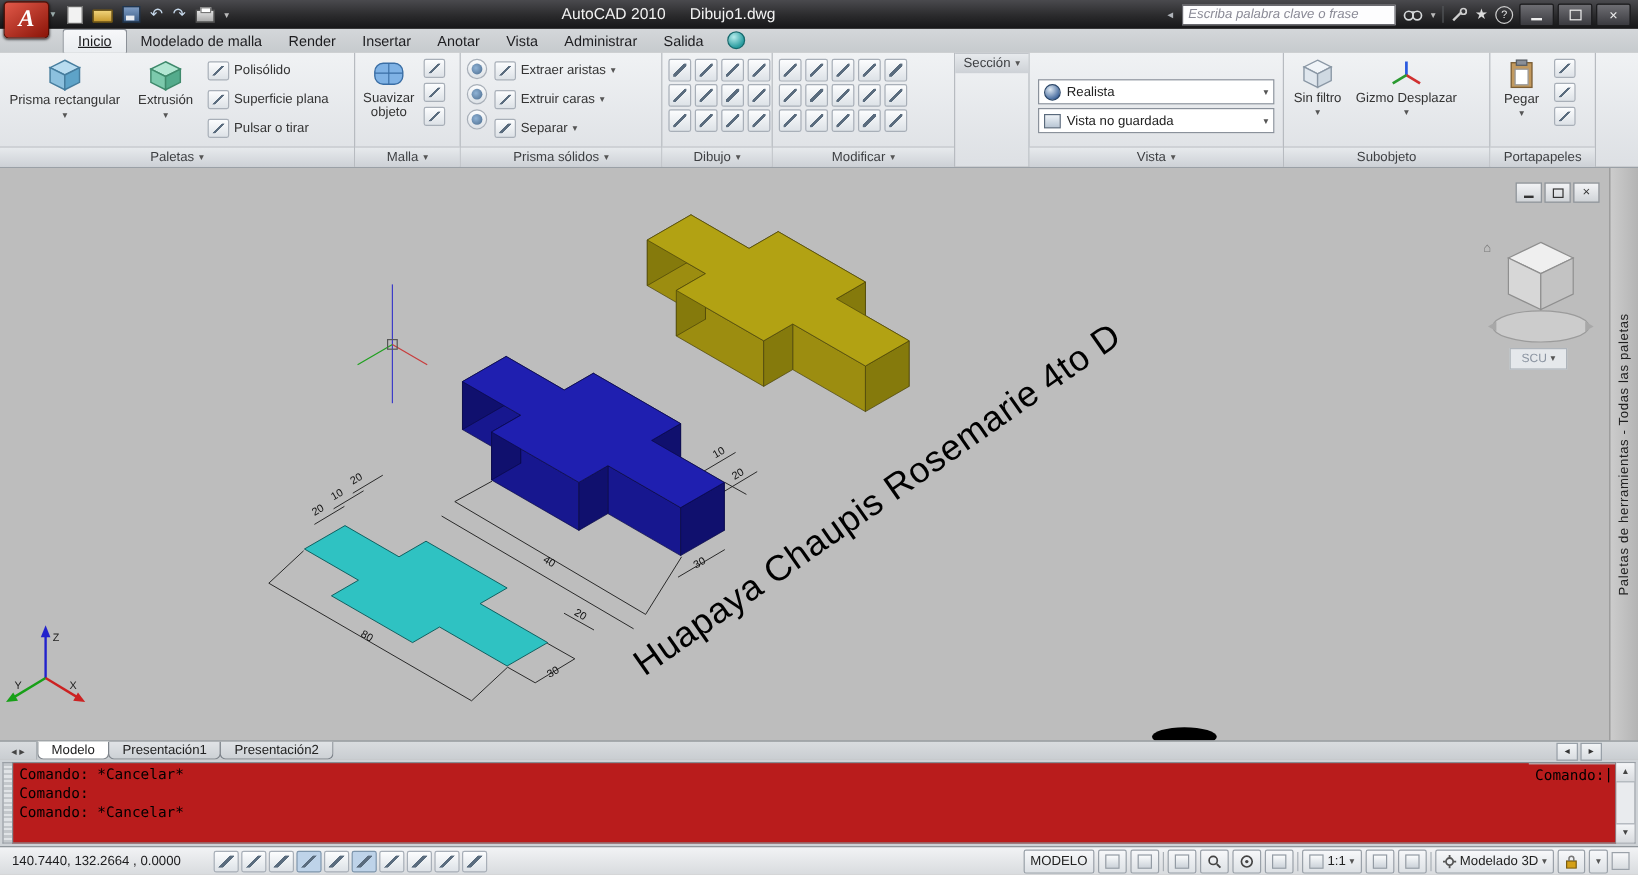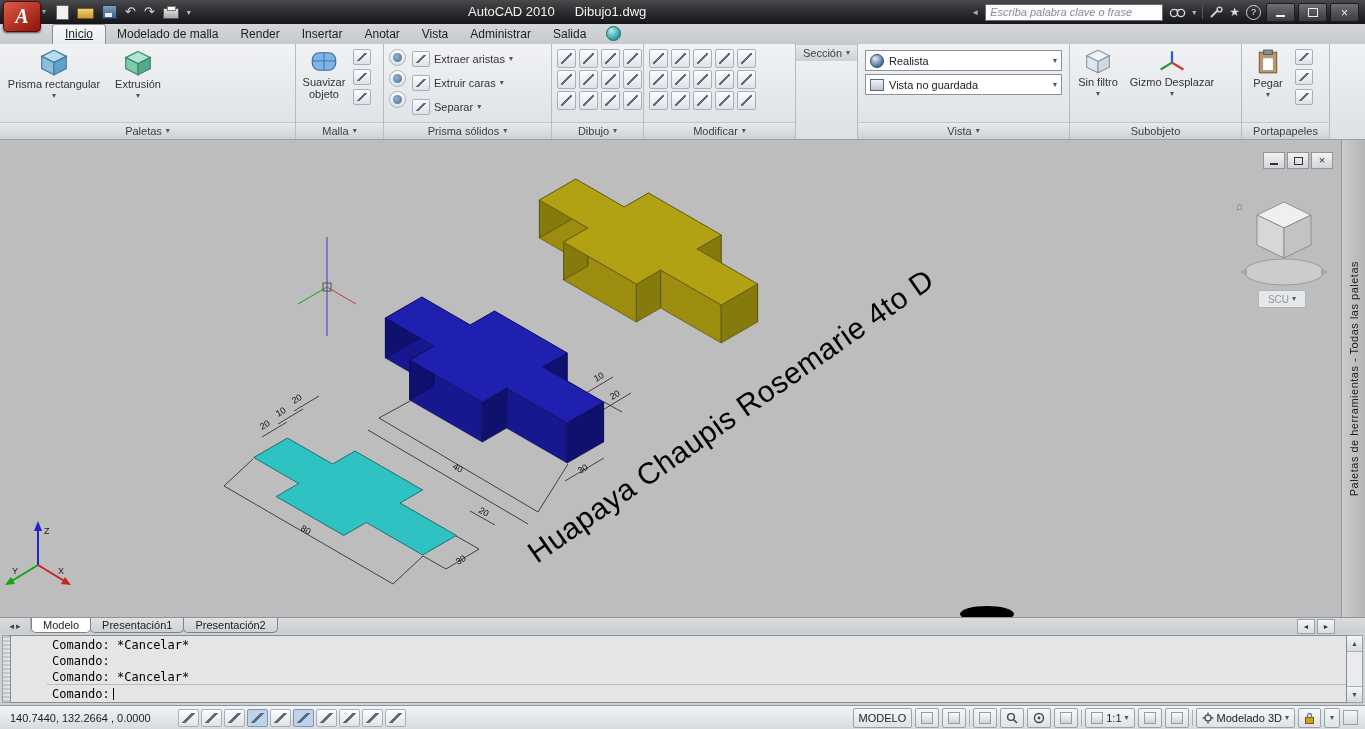--- a/index.html
+++ b/index.html
@@ -91,22 +91,22 @@
   .tabnav{width:30px;display:flex;align-items:center;justify-content:center;gap:2px;color:#444;font-size:9px;border-right:1px solid #aab0b5;}
   .ltab{padding:0 11px;display:flex;align-items:center;border:1px solid #7e848b;border-top:none;border-radius:0 0 5px 5px;
     background:linear-gradient(#e0e3e6,#cdd1d5);margin-right:-1px;color:#222;}
   .ltab.active{background:#fff;z-index:2;}
   .lscroll{position:absolute;right:30px;top:1px;display:flex;gap:2px;}
   .sarr{width:16px;height:13px;border:1px solid #98a0a8;background:linear-gradient(#f2f4f6,#d9dde1);font-size:7px;display:flex;align-items:center;justify-content:center;color:#333;}
 
   
   .cmdwrap{height:72px;background:#ced2d6;padding:2px;box-sizing:border-box;display:flex;}
   .cmdgrip{width:8px;background:repeating-linear-gradient(0deg,#c3c7cb 0 2px,#e0e3e6 2px 4px);border:1px solid #9aa0a6;border-right:none;box-sizing:border-box;}
-  .cmdbox{flex:1;background:#e5e5e5;border:1px solid #868c92;display:flex;flex-direction:column;
-    font-family:"DejaVu Sans Mono",monospace;font-size:12px;color:#000;box-sizing:border-box;padding-left:36px;}
+  .cmdbox{flex:1;background:#b91c1c;border:1px solid #868c92;display:flex;flex-direction:row;
+    font-family:"DejaVu Sans Mono",monospace;font-size:12px;color:#000;box-sizing:border-box;}
   .cmdhist{flex:1;padding:1px 5px;line-height:16px;overflow:hidden;}
   .cmdin{height:17px;border-top:1px solid #b9bdc1;display:flex;align-items:center;padding:0 5px;}
   .ccaret{display:inline-block;width:1px;height:12px;background:#000;margin-left:3px;}
   .cmdscroll{width:16px;display:flex;flex-direction:column;border:1px solid #9aa0a6;border-left:none;background:#e9ebee;box-sizing:border-box;}
   .sbarr{height:15px;display:flex;align-items:center;justify-content:center;font-size:7px;color:#444;
     background:linear-gradient(#f4f5f7,#d8dbdf);border-bottom:1px solid #aab0b6;}
   .sbarr.down{margin-top:auto;border-top:1px solid #aab0b6;border-bottom:none;}
 
   
   .statusbar{height:24px;background:linear-gradient(#f2f3f5,#d8dbde);border-top:1px solid #8f959b;display:flex;align-items:center;font-size:11px;color:#222;padding:0 4px;gap:4px;box-sizing:border-box;}
@@ -201,20 +201,34 @@
         </div>
         <div class="bigbtn w64">
           <svg width="30" height="27" viewBox="0 0 24 22">
             <polygon points="12,2 22,7 12,12 2,7" fill="#b2e6d2" stroke="#3f8a6c"></polygon>
             <polygon points="2,7 12,12 12,21 2,16" fill="#7cc9ac" stroke="#3f8a6c"></polygon>
             <polygon points="22,7 12,12 12,21 22,16" fill="#54ab8c" stroke="#3f8a6c"></polygon>
           </svg>
           <span>Extrusión</span>
           <span class="caret">▾</span>
         </div>
+        <div class="smallcol">
+          <div class="rowbtn">
+            <span class="tico"></span>
+            <span>Polisólido</span>
+          </div>
+          <div class="rowbtn">
+            <span class="tico"></span>
+            <span>Superficie plana</span>
+          </div>
+          <div class="rowbtn">
+            <span class="tico"></span>
+            <span>Pulsar o tirar</span>
+          </div>
+        </div>
       </div>
       <div class="plabel">
         <span>Paletas</span>
         <span class="caret">▾</span>
       </div>
     </div>
 
     <div class="panel p-malla">
       <div class="pbody">
         <div class="bigbtn w52">
@@ -317,21 +331,21 @@
     </div>
 
     <div class="panel p-seccion">
       <div class="plabel">
         <span>Sección</span>
         <span class="caret">▾</span>
       </div>
     </div>
 
     <div class="panel p-vista">
-      <div class="pbody" style="display:block;">
+      <div class="pbody" style="display:block;margin-top:16px;">
         <div class="combo">
           <span class="sphere"></span>
           <span>Realista</span>
           <span class="caret">▾</span>
         </div>
         <div class="combo">
           <span class="mon"></span>
           <span>Vista no guardada</span>
           <span class="caret">▾</span>
         </div>

